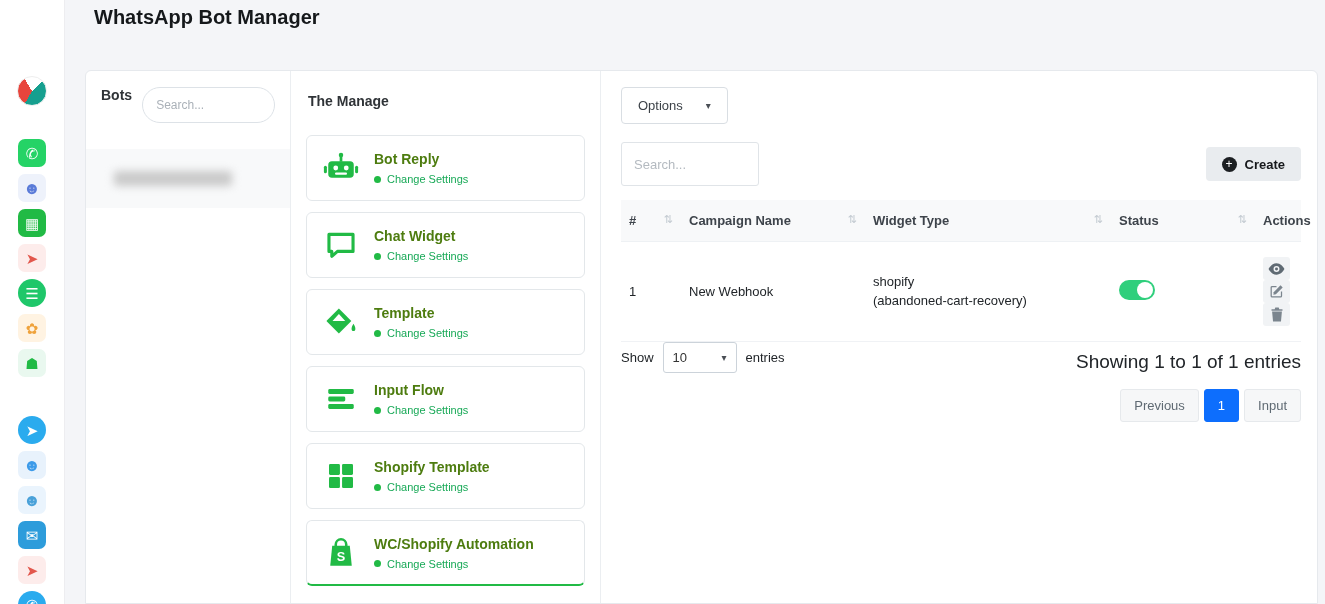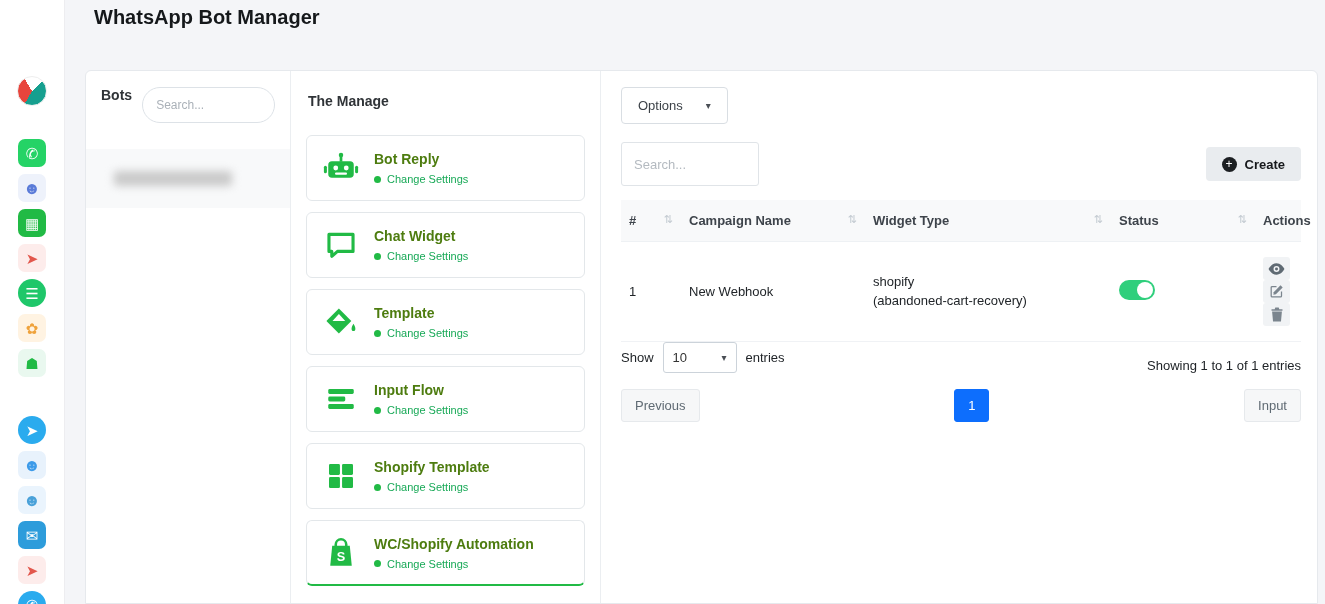--- a/index.html
+++ b/index.html
@@ -73,23 +73,23 @@
   .store-line{line-height:1.45}
 
   .toggle{display:inline-block;width:36px;height:20px;border-radius:10px;background:#2fcf7c;position:relative;cursor:pointer}
   .toggle::after{content:"";position:absolute;right:2px;top:2px;width:16px;height:16px;border-radius:50%;background:#fff}
 
   .act{display:inline-flex;align-items:center;justify-content:center;width:27px;height:23px;background:#f1f3f5;border-radius:3px;margin-right:8px;cursor:pointer;vertical-align:middle}
 
   .tfoot-row{display:flex;justify-content:space-between;align-items:flex-end;font-size:13px}
   .show-group{display:flex;align-items:center;gap:9px;color:#212529}
   .select-box{display:flex;align-items:center;justify-content:space-between;width:74px;height:31px;border:1px solid #ccd3da;border-radius:3px;padding:0 9px;font-size:13px;color:#333;cursor:pointer;box-sizing:border-box;background:#fff}
-  .showing-text{font-size:13px;color:#212529}
-
-  .pagination{display:flex;justify-content:space-between;gap:5px;margin-top:16px}
+  .showing-text{font-size:19px;color:#212529}
+
+  .pagination{display:flex;justify-content:flex-end;gap:5px;margin-top:16px}
   .page-btn{padding:8px 13px;font-size:13px;border-radius:3px;background:#f6f7f8;color:#5f6a73;border:1px solid #e6e9ec;cursor:pointer;font-family:inherit}
   .page-btn.active{background:#0d6efd;border-color:#0d6efd;color:#fff}
 </style>
 </head>
 <body>
 
 <div class="rail">
   <div class="si s1"></div>
   <div class="si s2">✆</div>
   <div class="si s3">☻</div>

